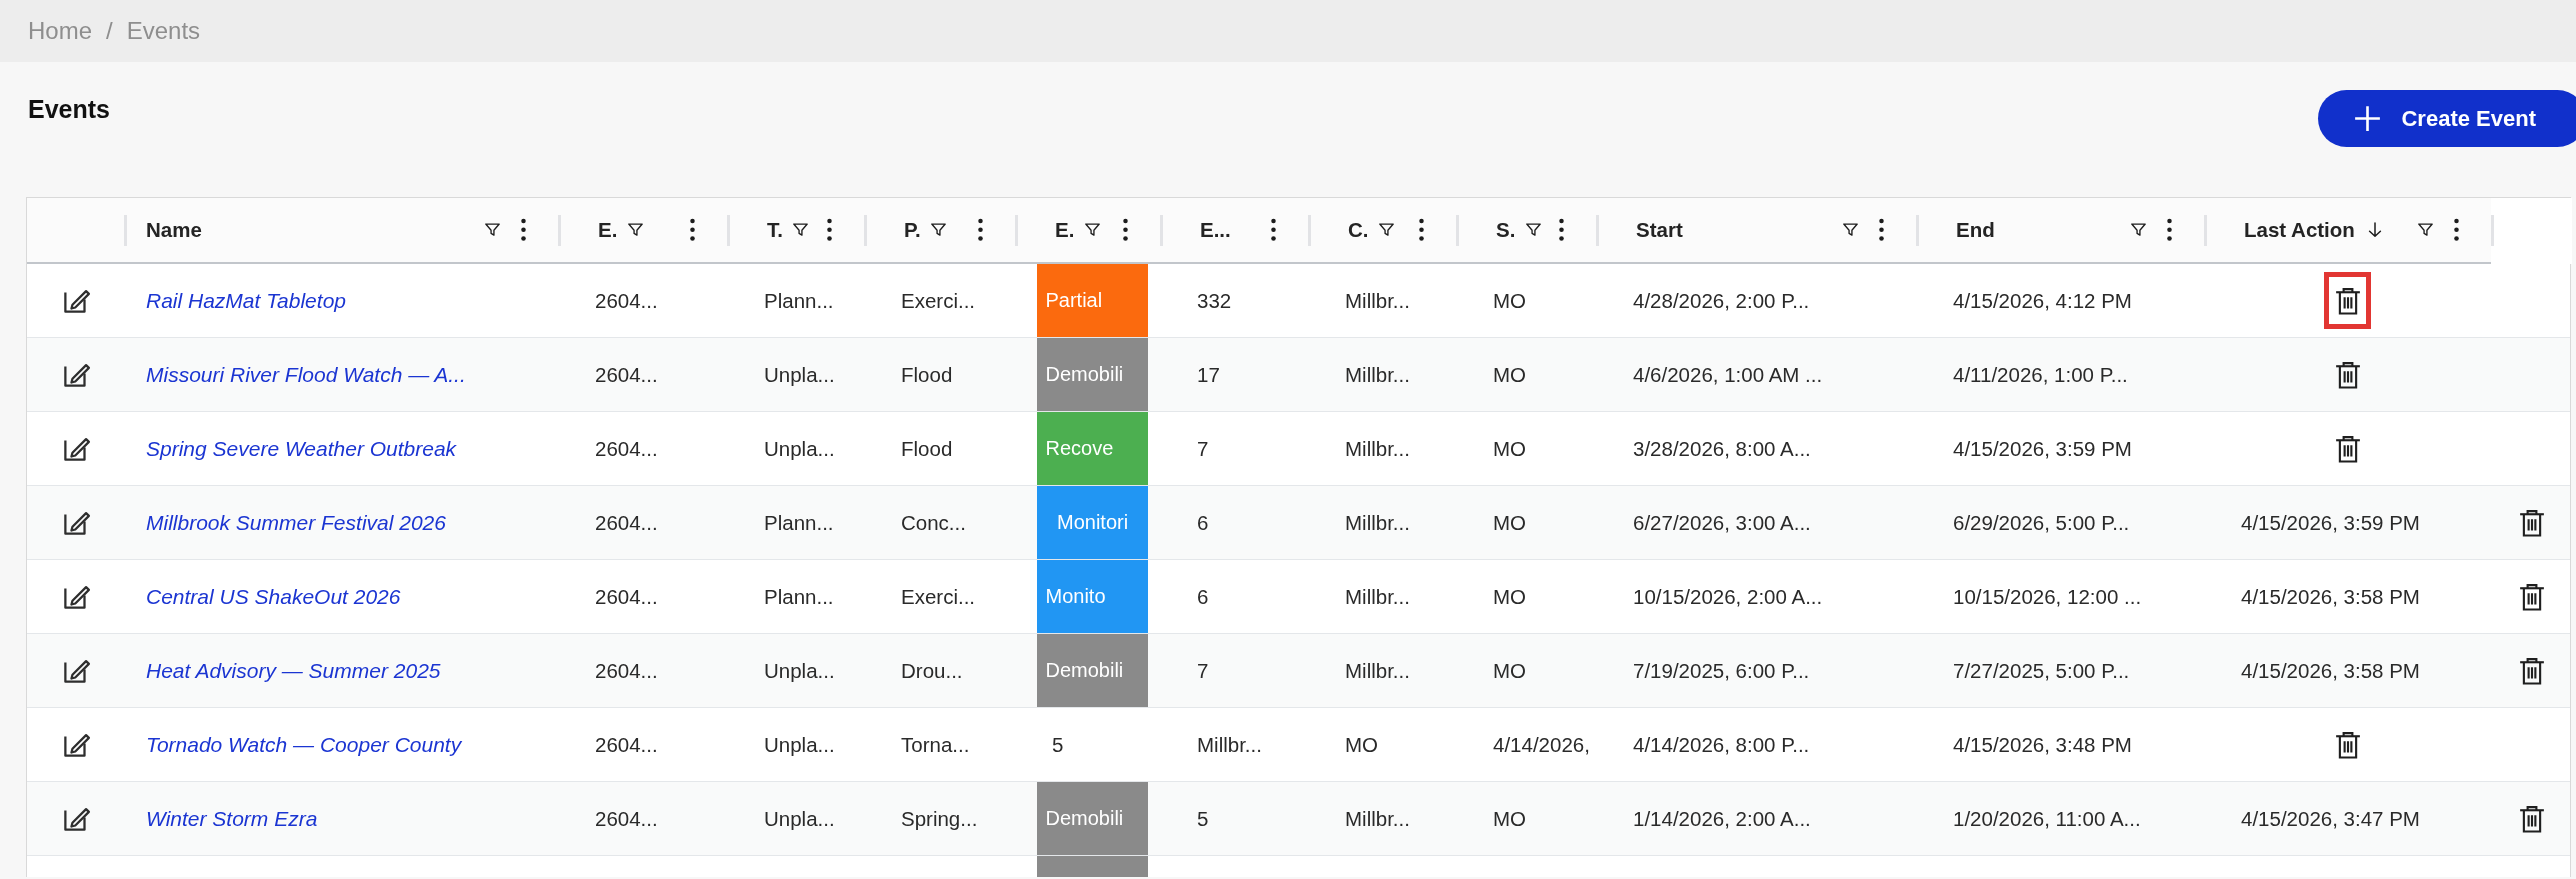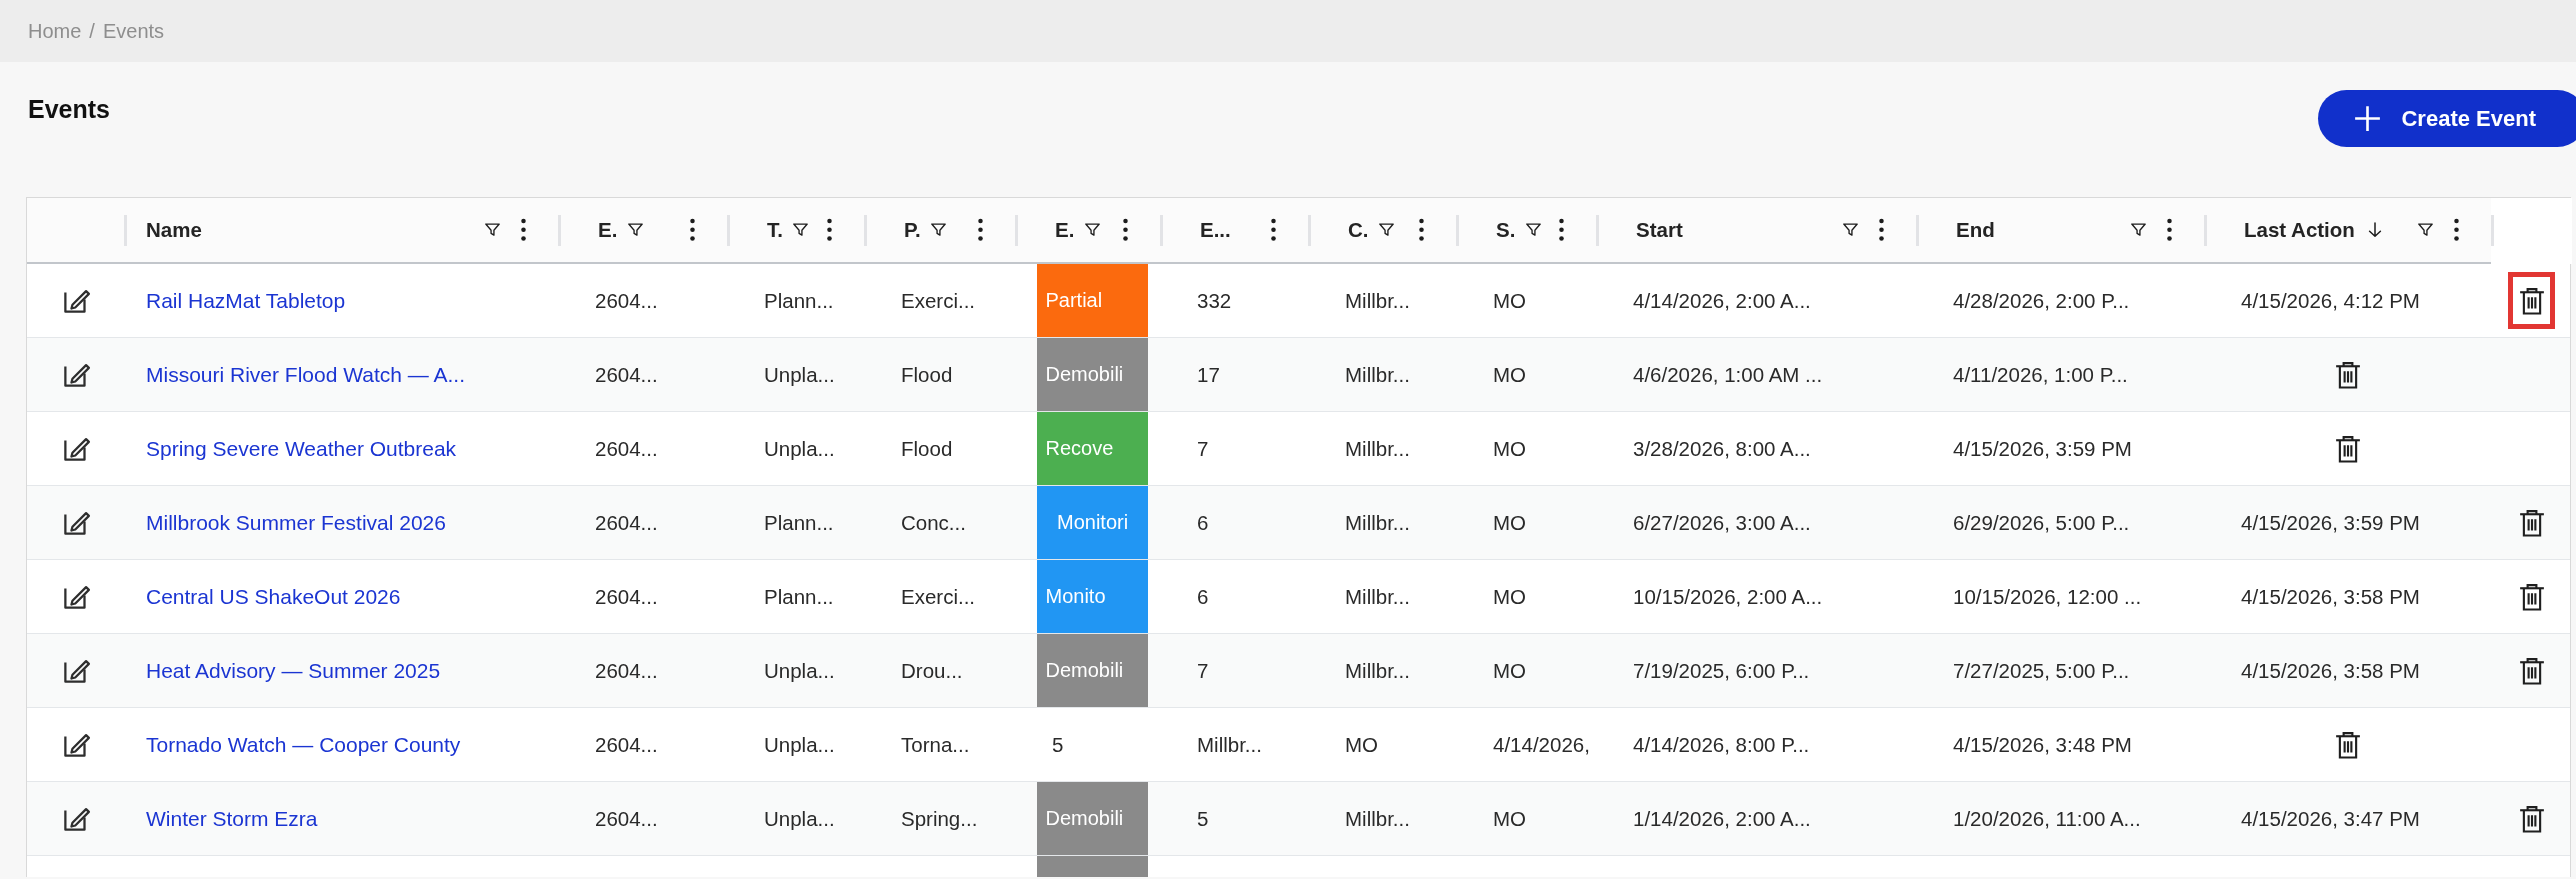--- a/index.html
+++ b/index.html
@@ -1,21 +1,21 @@
 <!DOCTYPE html>
 <html style="font-size:11.3px"><head>
 <meta charset="utf-8">
 <style>
   * { margin:0; padding:0; box-sizing:border-box; }
   html,body { width:2576px; height:879px; overflow:hidden;
     font-family:"Liberation Sans", sans-serif; background:#f7f7f7; color:#2a2a2a; }
 
   
   .topbar { height:62px; background:#ededed; display:flex; align-items:center; padding-left:28px; }
-  .crumb { font-size:20px; color:#8e8e8e; display:flex; gap:8px; align-items:center; }
+  .crumb { font-size:24px; color:#8e8e8e; display:flex; gap:14px; align-items:center; }
   .crumb a { color:#8e8e8e; text-decoration:none; cursor:pointer; }
 
   
   .page-title { position:absolute; left:28px; top:95px; font-size:25px; font-weight:700; color:#111; }
   .create-btn { position:absolute; top:90px; right:-10px; height:57px; border:none;
     background:#1130cb; color:#fff; border-radius:31px; display:flex; align-items:center;
     gap:17px; padding:0 50px 0 33px; font-size:22px; font-weight:700; cursor:pointer;
     font-family:"Liberation Sans", sans-serif; }
   .plus { width:33px; height:33px; display:block; }
 
@@ -39,21 +39,21 @@
   .ml-auto { margin-left:auto; }
   .gap { margin-left:18.4px; }
   .after-label { margin-left:8.5px; }
 
   .brow { height:74px; background:#fff; border-bottom:0.7px solid #e4e7ea; }
   .brow.alt { background:#f9fafa; }
   .bcell { display:flex; align-items:center; padding-left:37px; font-size:20.5px; color:#2a2a2a;
     white-space:nowrap; overflow:hidden; }
   .cell-edit { justify-content:center; padding-left:0; }
   .cell-name { padding-left:22px; }
-  .cell-name a { color:#1b35d2; text-decoration:none; font-size:21px; cursor:pointer; }
+  .cell-name a { color:#1b35d2; text-decoration:none; font-size:21px; cursor:pointer;font-style:italic; }
   .cell-status { padding:0; align-items:stretch; }
   .badge { margin-left:22px; width:111px; display:flex; align-items:center; padding-left:8.5px;
     color:#fff; font-size:20px; overflow:hidden; white-space:nowrap; }
   .cell-actions { justify-content:center; padding-left:0; }
   .editbtn { width:34px; height:34px; color:#2e2e2e; cursor:pointer; display:block; }
   .trash-wrap { width:47px; height:57px; display:flex; align-items:center; justify-content:center;
     border:5.7px solid transparent; }
   .trash-wrap.highlight { border-color:#e23632; }
   .trash { width:30px; height:34px; color:#1f1f1f; cursor:pointer; display:block; }
   .brow.partial { height:21px; border-bottom:none; }
@@ -230,21 +230,20 @@
       </div>
     <div class="bcell">2604...</div>
     <div class="bcell">Plann...</div>
     <div class="bcell">Exerci...</div>
     <div class="bcell cell-status">
         <span class="badge" style="background-color: rgb(251, 106, 14);">Partial</span>
       </div>
     <div class="bcell">332</div>
     <div class="bcell">Millbr...</div>
     <div class="bcell">MO</div>
-    <div class="bcell">4/14/2026, 2:00 A...</div>
     <div class="bcell">4/28/2026, 2:00 P...</div>
     <div class="bcell">4/15/2026, 4:12 PM</div>
     <div class="bcell cell-actions">
         <span class="trash-wrap highlight">
           <svg class="trash" viewBox="0 0 24 26" fill="none" stroke="currentColor" stroke-width="1.7">
             <path d="M2.5 6h19"></path>
             <path d="M8.5 6V3.5h7V6"></path>
             <path d="M5.5 6v17h13V6"></path>
             <path d="M9.3 10v9M12 10v9M14.7 10v9"></path>
           </svg>

